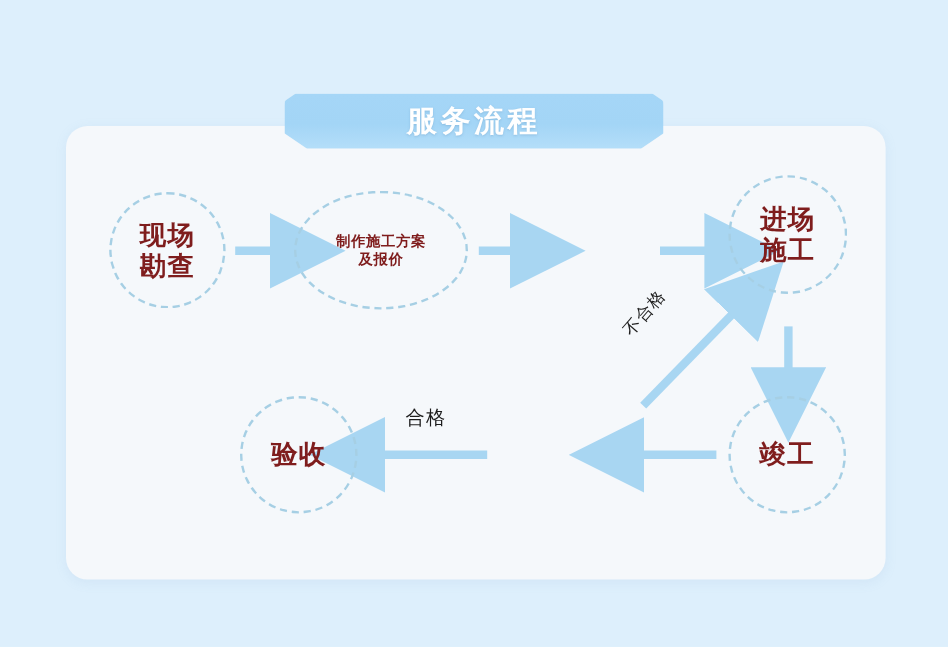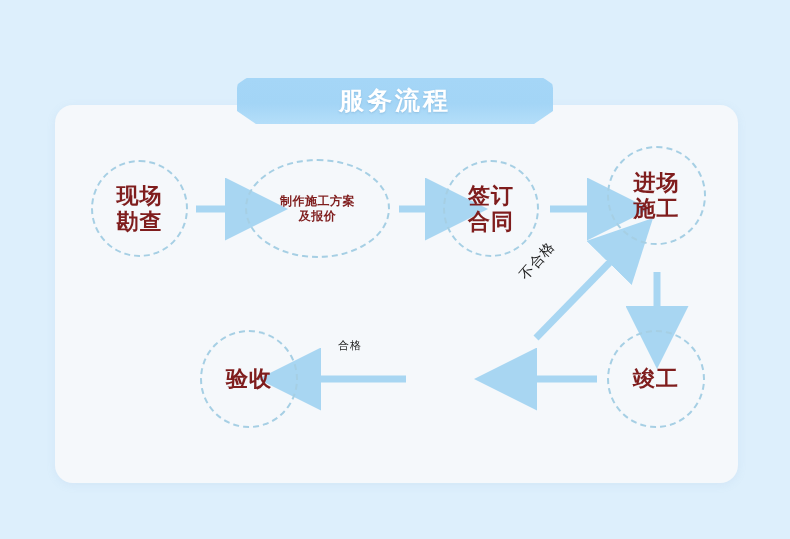--- a/index.html
+++ b/index.html
@@ -105,21 +105,21 @@
     width: 790px;
     height: 539px;
     z-index: 2;
     pointer-events: none;
   }
 
   
   .edge-label {
     position: absolute;
     color: #1d1d1d;
-    font-size: 11px;
+    font-size: 16px;
     letter-spacing: 1px;
     z-index: 4;
     white-space: nowrap;
   }
   #label-pass {
     left: 338px;
     top: 338px;
   }
   #label-fail {
     left: 516px;
@@ -183,24 +183,20 @@
   <div class="node big" id="node-survey">
     <span class="node-label">现场
 勘查</span>
   </div>
 
   <div class="node small" id="node-plan">
     <span class="node-label">制作施工方案
 及报价</span>
   </div>
 
-  <div class="node big" id="node-contract">
-    <span class="node-label">签订
-合同</span>
-  </div>
 
   <div class="node big" id="node-construct">
     <span class="node-label">进场
 施工</span>
   </div>
 
   <div class="node big" id="node-complete">
     <span class="node-label">竣工</span>
   </div>
 

